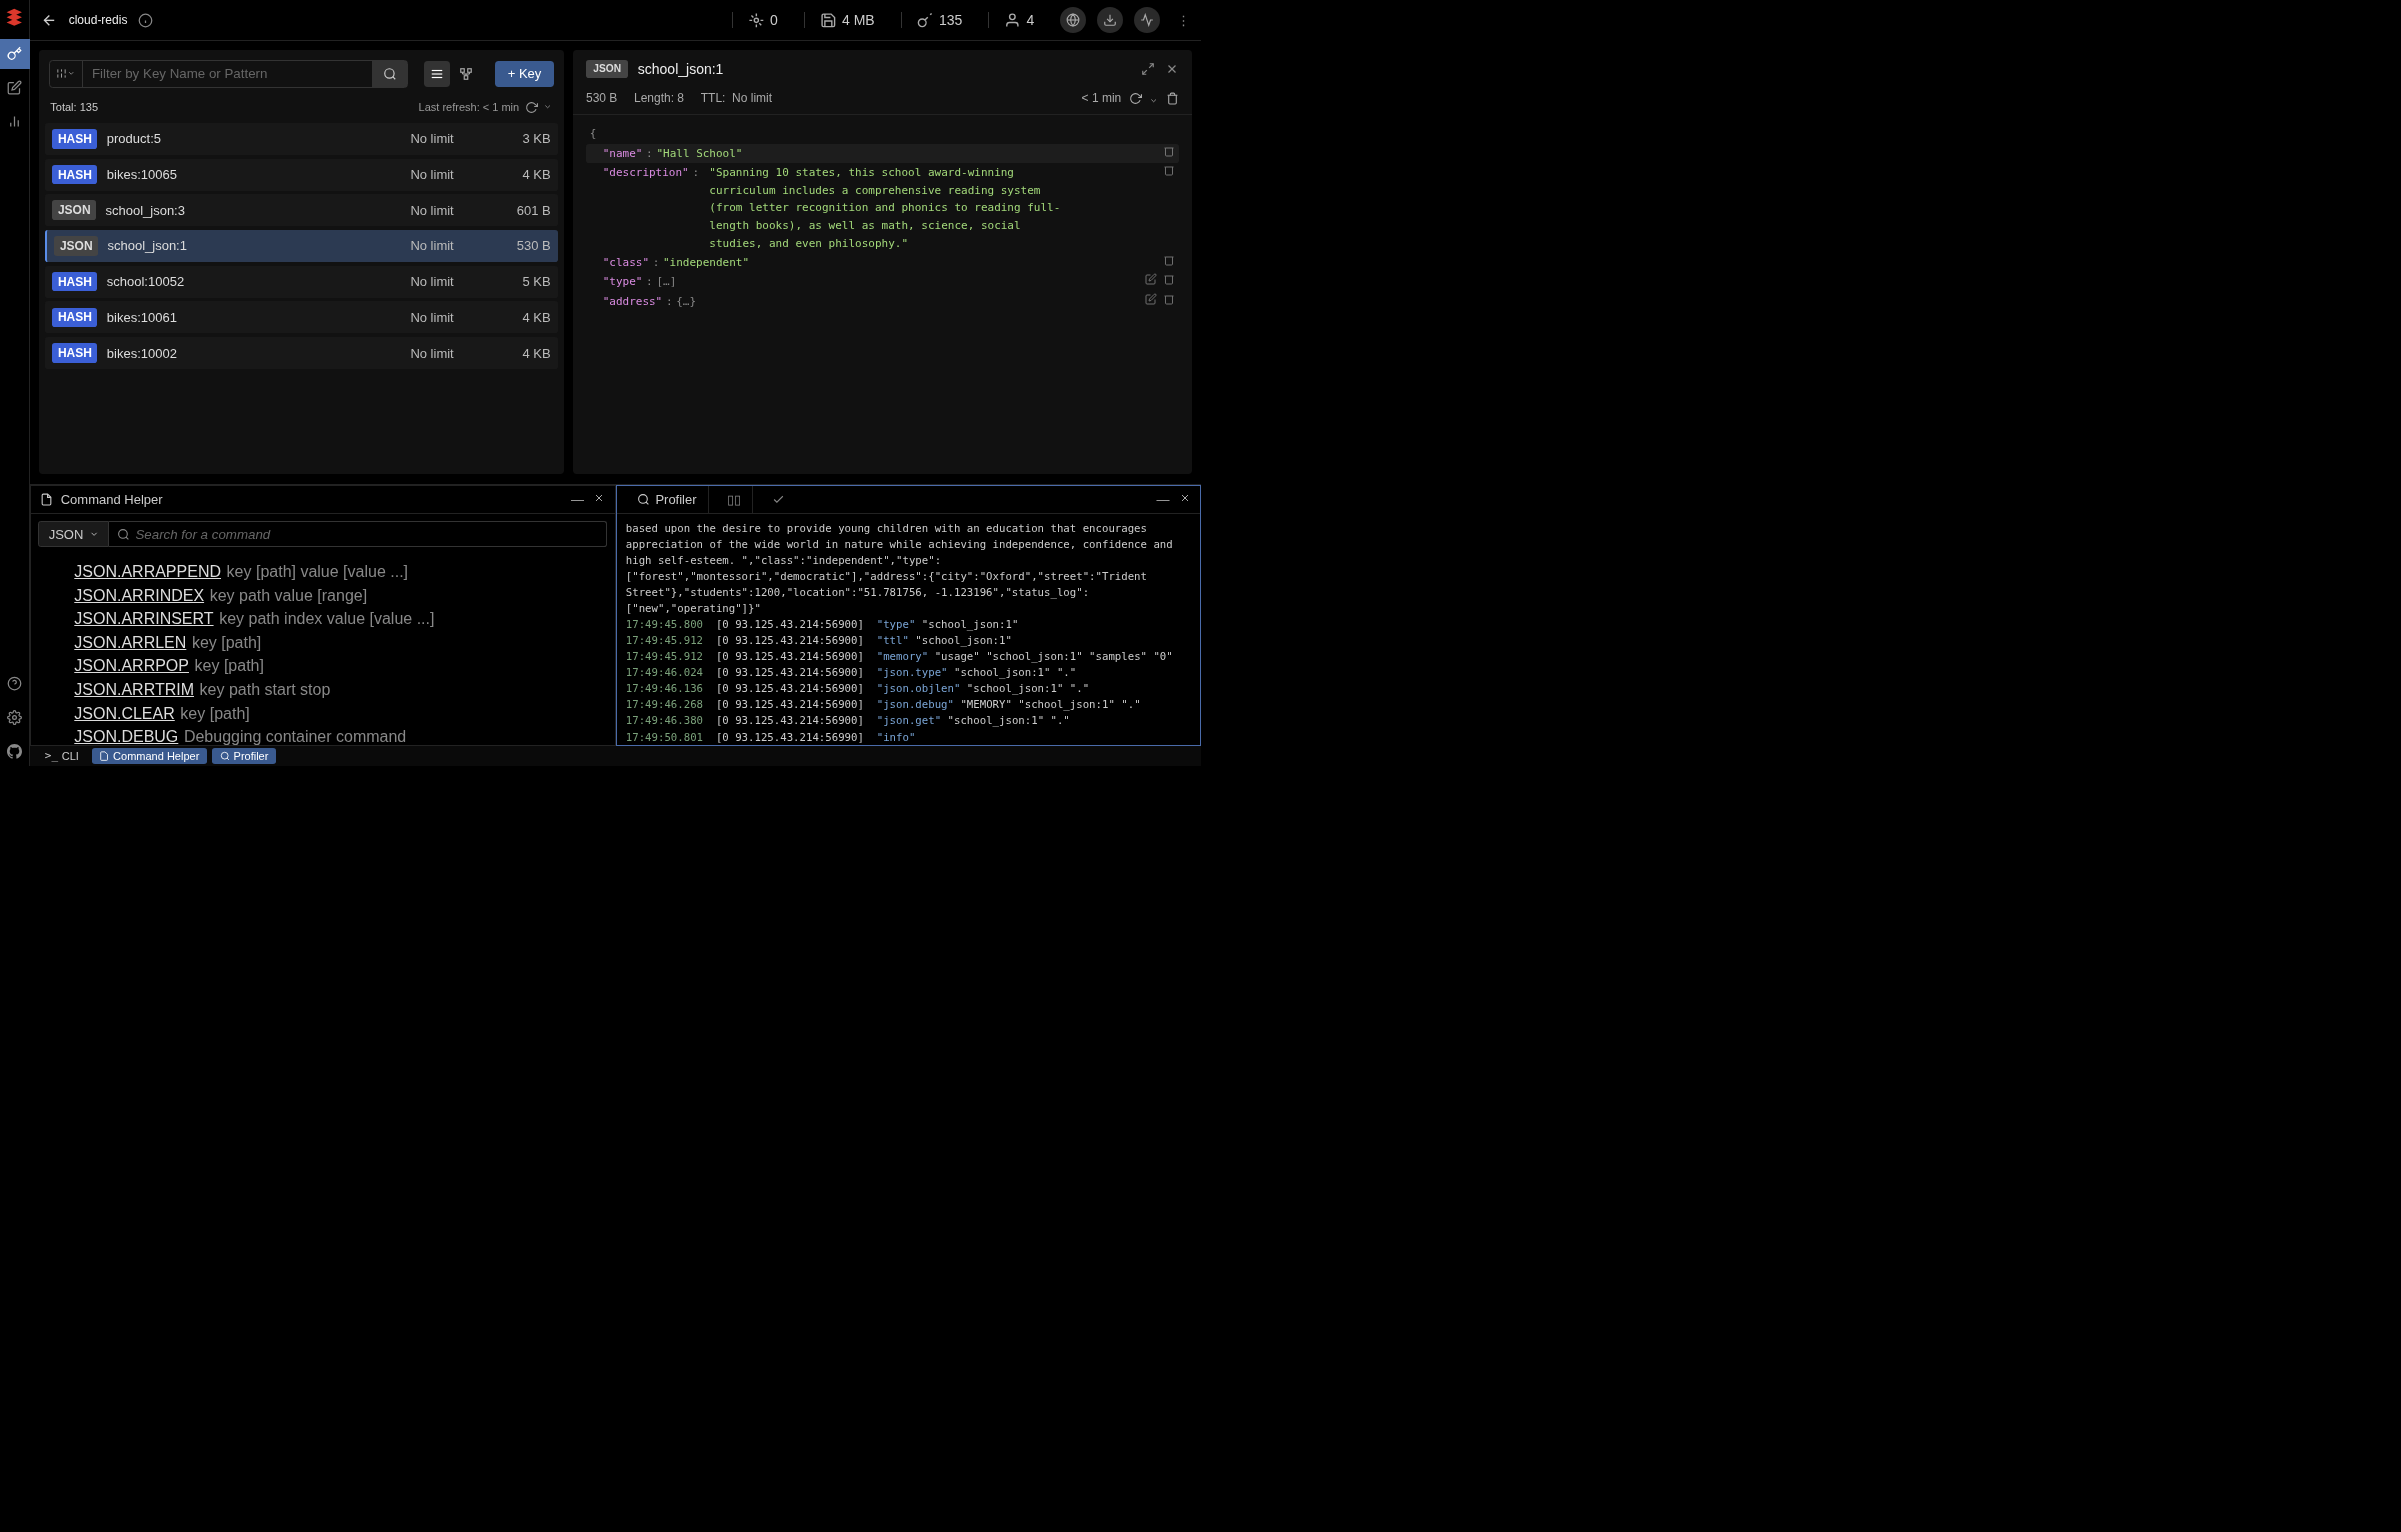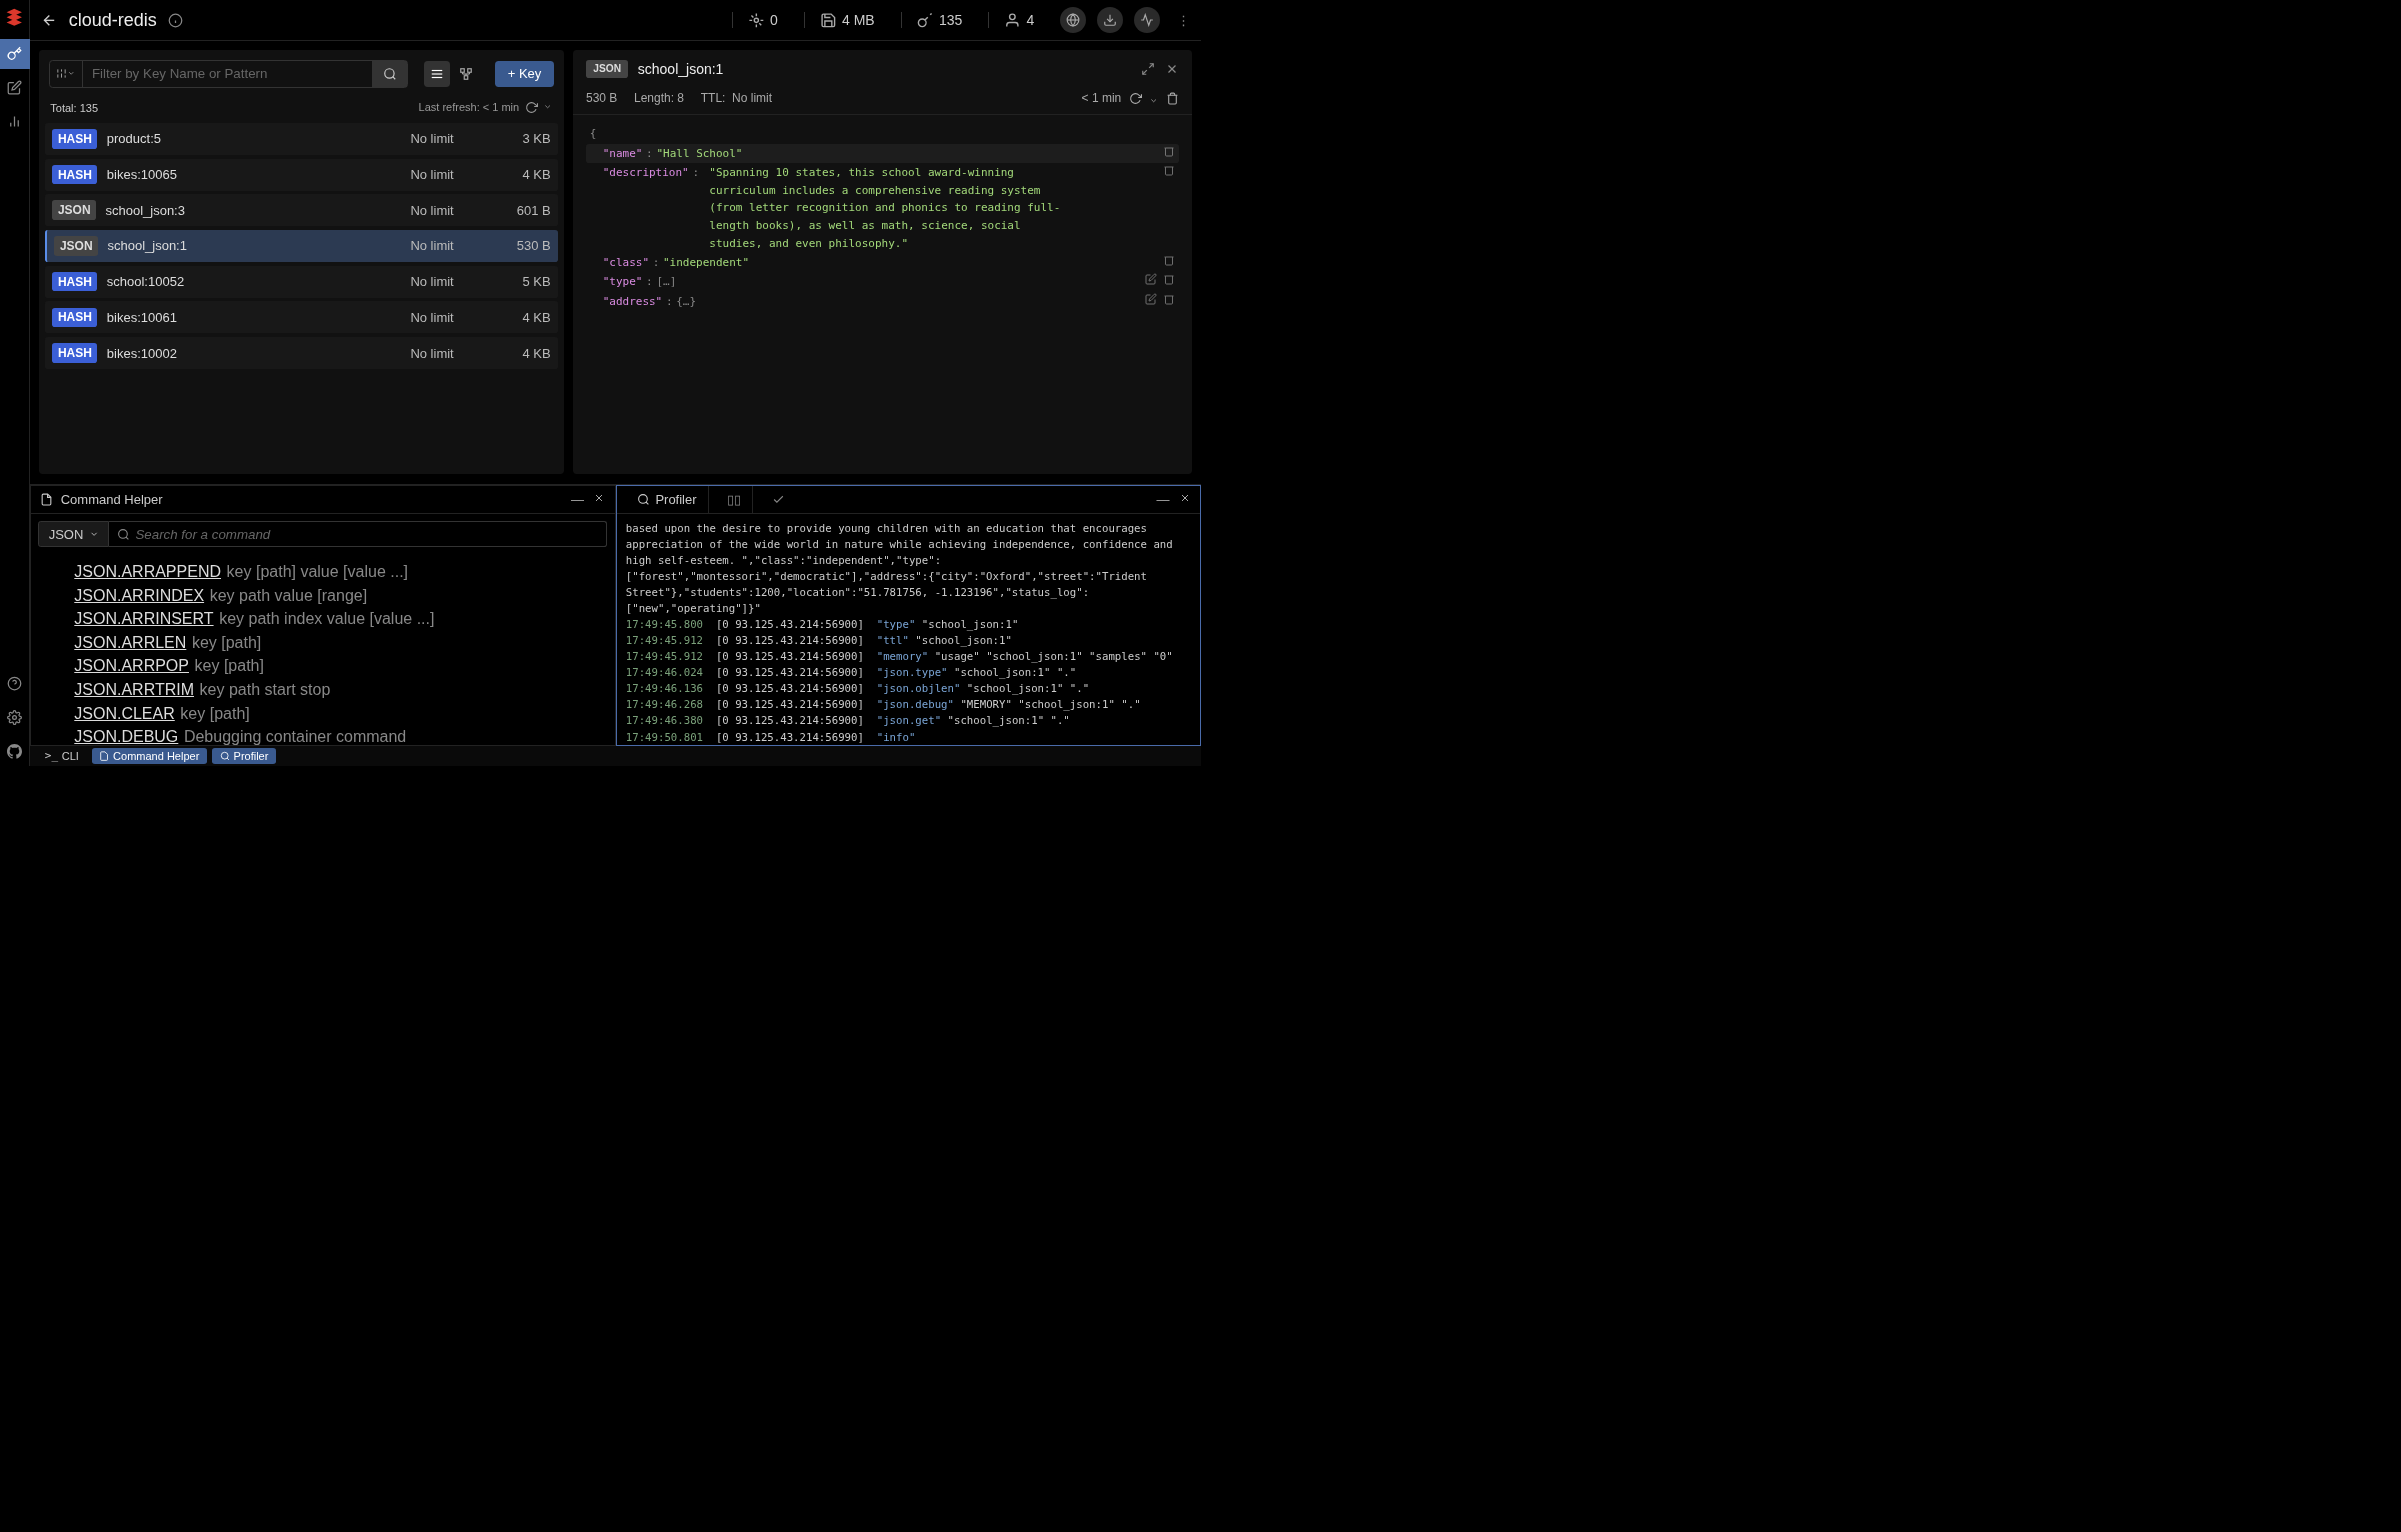--- a/index.html
+++ b/index.html
@@ -45,21 +45,21 @@
 }
 .topbar {
   height: 41px;
   display: flex;
   align-items: center;
   padding: 0 11px;
   gap: 11px;
   border-bottom: 0.9px solid #222;
 }
 .topbar .back { color: #ccc; cursor: pointer; }
-.topbar .title { font-size: 18px; font-weight: 500; color: #eee; }
+.topbar .title { font-size: 12px; font-weight: 500; color: #eee; }
 .topbar .info-icon { color: #888; }
 .topbar .flex-spacer { flex: 1; }
 .topbar .metric {
   display: flex; align-items: center; gap: 5.6px;
   padding: 0 15px;
   color: #ccc;
   font-size: 14px;
   border-left: 0.9px solid #333;
 }
 .topbar .metric:first-of-type { border-left: none; }
@@ -135,21 +135,21 @@
   background: #3a5a8f;
   color: #fff;
   padding: 5.6px 13px;
   border-radius: 3.7px;
   cursor: pointer;
   font-size: 13px;
   margin-left: 7.4px;
 }
 .browser-subheader {
   padding: 3.7px 11px 9.3px;
-  display: flex; align-items: flex-end;
+  display: flex; align-items: center;
   color: #999;
   font-size: 11px;
 }
 .browser-subheader .total { color: #ccc; }
 .browser-subheader .refresh { margin-left: auto; display: flex; align-items: center; gap: 5.6px; }
 .key-list { flex: 1; overflow-y: auto; padding: 0 5.6px; }
 .key-row {
   display: flex; align-items: center;
   height: 32px;
   padding: 0 7.4px;

